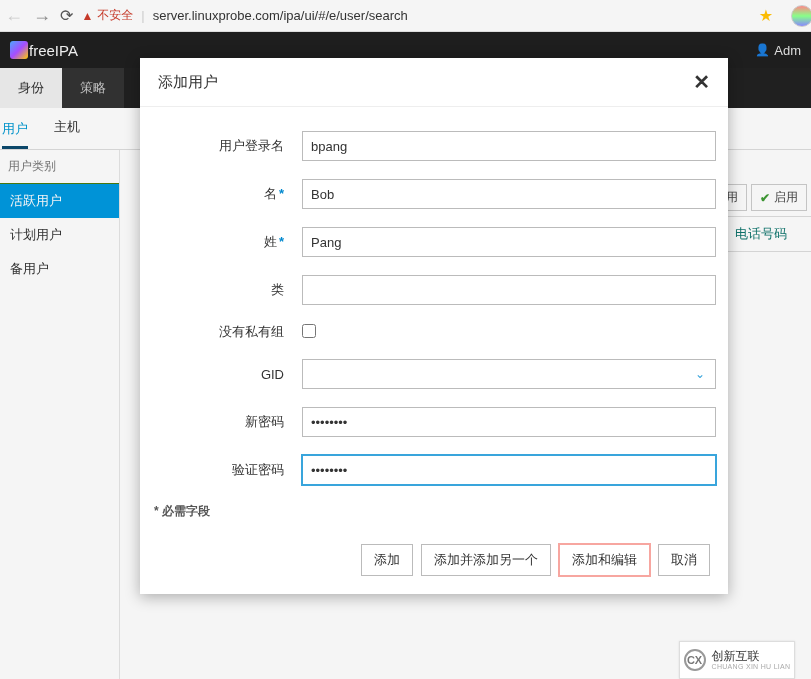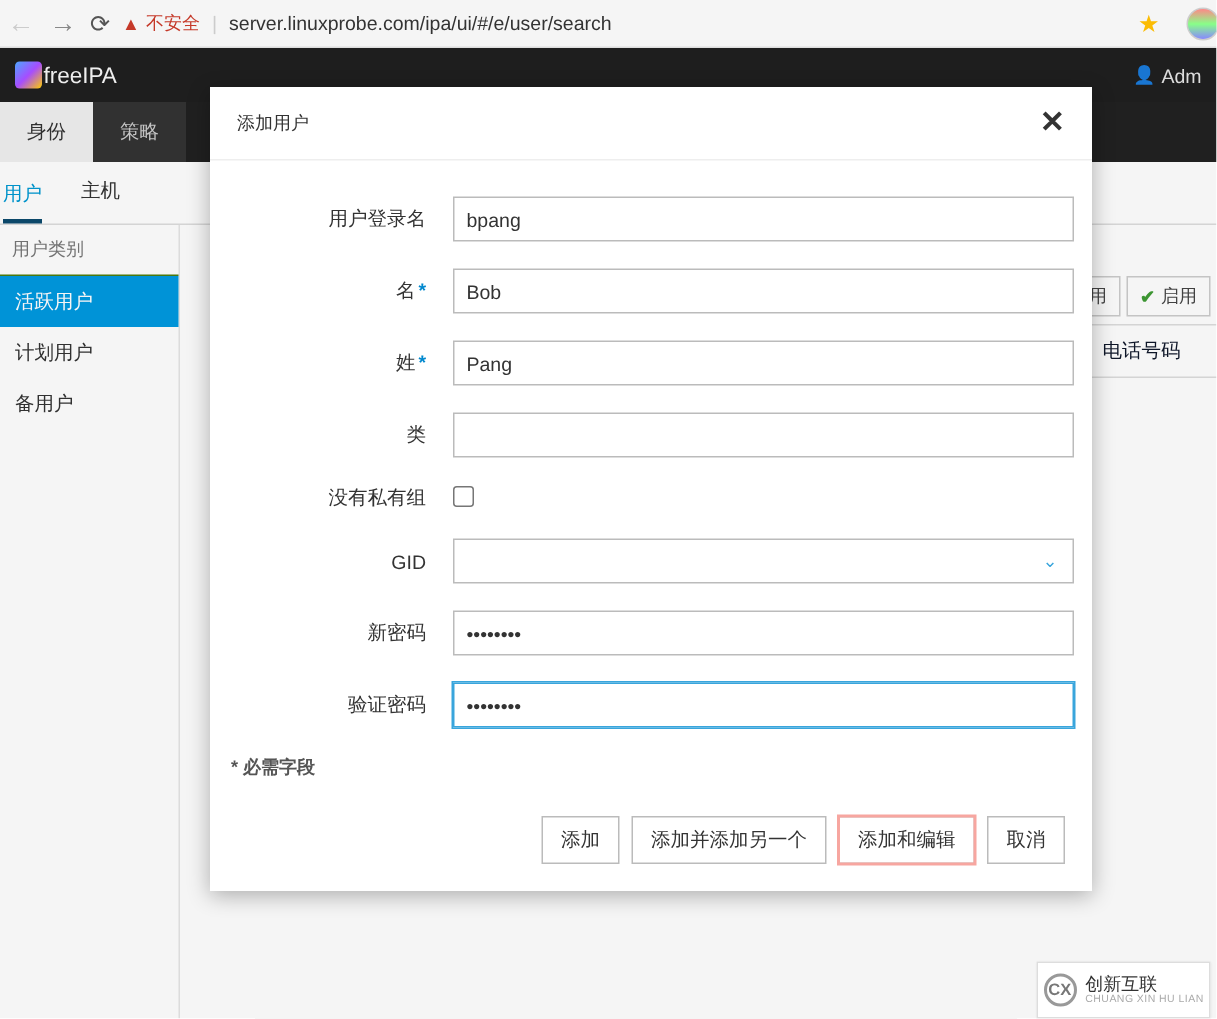--- a/index.html
+++ b/index.html
@@ -41,27 +41,27 @@
   .sidebar { width:120px; background:#fff; border-right:1px solid #e5e5e5; }
   .sidebar .hdr { font-size:12px; color:#777; padding:8px 8px; border-bottom:1px solid #4d7c0f; }
   .sidebar .nav-item { padding:8px 10px; font-size:13px; color:#333; }
   .sidebar .nav-item.active { background:#0099e0; color:#fff; }
   .main-area { flex:1; background:#fff; position:relative; }
 
   
   .right-toolbar { position:absolute; top:30px; right:0; display:flex; gap:4px; padding:4px; }
   .chip { border:1px solid #ccc; background:#fff; color:#444; font-size:12px; padding:4px 8px; display:flex; align-items:center; gap:4px; }
   .chip .ck { color:#3f9c35; font-weight:bold; }
-  .table-head { position:absolute; top:66px; right:0; padding:8px 14px; border-top:1px solid #ddd; border-bottom:1px solid #ddd; font-size:13px; color:#0f172a; width:90px; text-align:left;}
+  .table-head { position:absolute; top:66px; right:0; padding:8px 14px; border-top:1px solid #ddd; border-bottom:1px solid #ddd; font-size:13px; color:#0f766e; width:90px; text-align:left;}
 
   
   .overlay { position:absolute; top:68px; left:0; right:0; bottom:0; background:rgba(0,0,0,0.04); }
   .modal { position:absolute; top:58px; left:140px; width:588px; background:#fff; box-shadow:0 3px 14px rgba(0,0,0,0.3); }
   .modal-header { padding:14px 18px; border-bottom:1px solid #eee; display:flex; justify-content:space-between; align-items:center; }
-  .modal-title { font-size:12px; color:#333; }
+  .modal-title { font-size:15px; color:#333; }
   .modal-close { font-size:20px; color:#333; cursor:pointer; font-weight:bold; line-height:1;}
   .modal-body { padding:24px 12px 10px; }
   .form-row { display:flex; align-items:center; margin-bottom:18px; }
   .form-row.gap-top { margin-top:14px; }
   .form-label { width:150px; text-align:right; padding-right:18px; color:#333; font-size:13px; }
   .req { color:#0088ce; margin-left:2px; font-weight:bold;}
   .form-input { flex:1; }
   .form-input input[type=text], .form-input input[type=password] {
     width:100%; height:30px; border:1px solid #bbb; padding:0 8px; font-size:13px; color:#333;
   }
@@ -69,21 +69,21 @@
   .form-input .checkbox { width:14px; height:14px; }
   .select-wrap { position:relative; width:100%; }
   .select-wrap .sel { width:100%; height:30px; border:1px solid #bbb; background:#fff; display:flex; align-items:center; justify-content:flex-end; padding:0 10px; }
   .select-wrap .chev { color:#39a5dc; font-size:12px;}
   .helper { margin-top:8px; margin-left:2px; font-size:12px; color:#555;font-weight:bold; }
   .modal-footer { padding:14px 18px 18px; display:flex; justify-content:flex-end; gap:8px; border-top:none; }
   .btn { border:1px solid #bbb; background:#fff; padding:6px 12px; font-size:13px; color:#333; cursor:pointer;text-align:center; }
   .btn.highlight { outline:2px solid #f7a6a0; outline-offset:-1px; }
 
   
-  .watermark { position:absolute; right:4px; bottom:0; width:116px; height:38px; background:#fff; border:1px solid #ddd; display:flex; align-items:center; justify-content:center; gap:6px; box-shadow:0 0 2px rgba(0,0,0,0.1);}
+  .watermark { position:absolute; right:16px; bottom:0; width:116px; height:38px; background:#fff; border:1px solid #ddd; display:flex; align-items:center; justify-content:center; gap:6px; box-shadow:0 0 2px rgba(0,0,0,0.1);}
   .watermark .logo { width:22px; height:22px; border:2px solid #999; border-radius:50%; display:flex; align-items:center; justify-content:center; font-size:11px; color:#777; font-weight:bold;}
   .watermark .txt { font-size:12px; color:#333; line-height:1.1;}
   .watermark .sub { font-size:7px; color:#aaa; letter-spacing:0.3px; }
 </style>
 </head>
 <body>
 
 <div class="browser-bar">
   <span class="nav-btn disabled">←</span>
   <span class="nav-btn">→</span>

